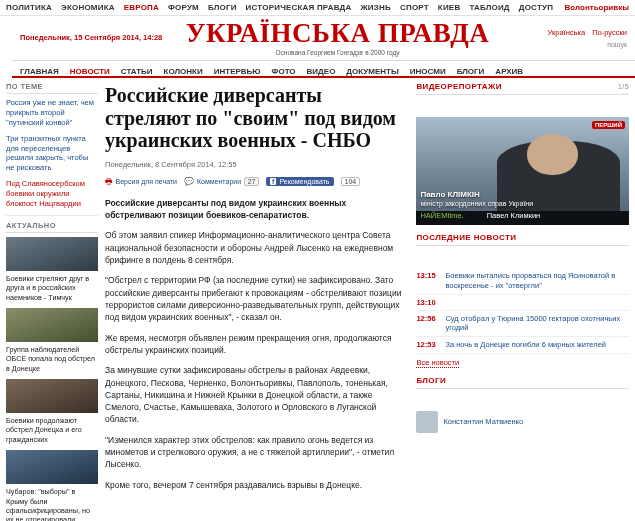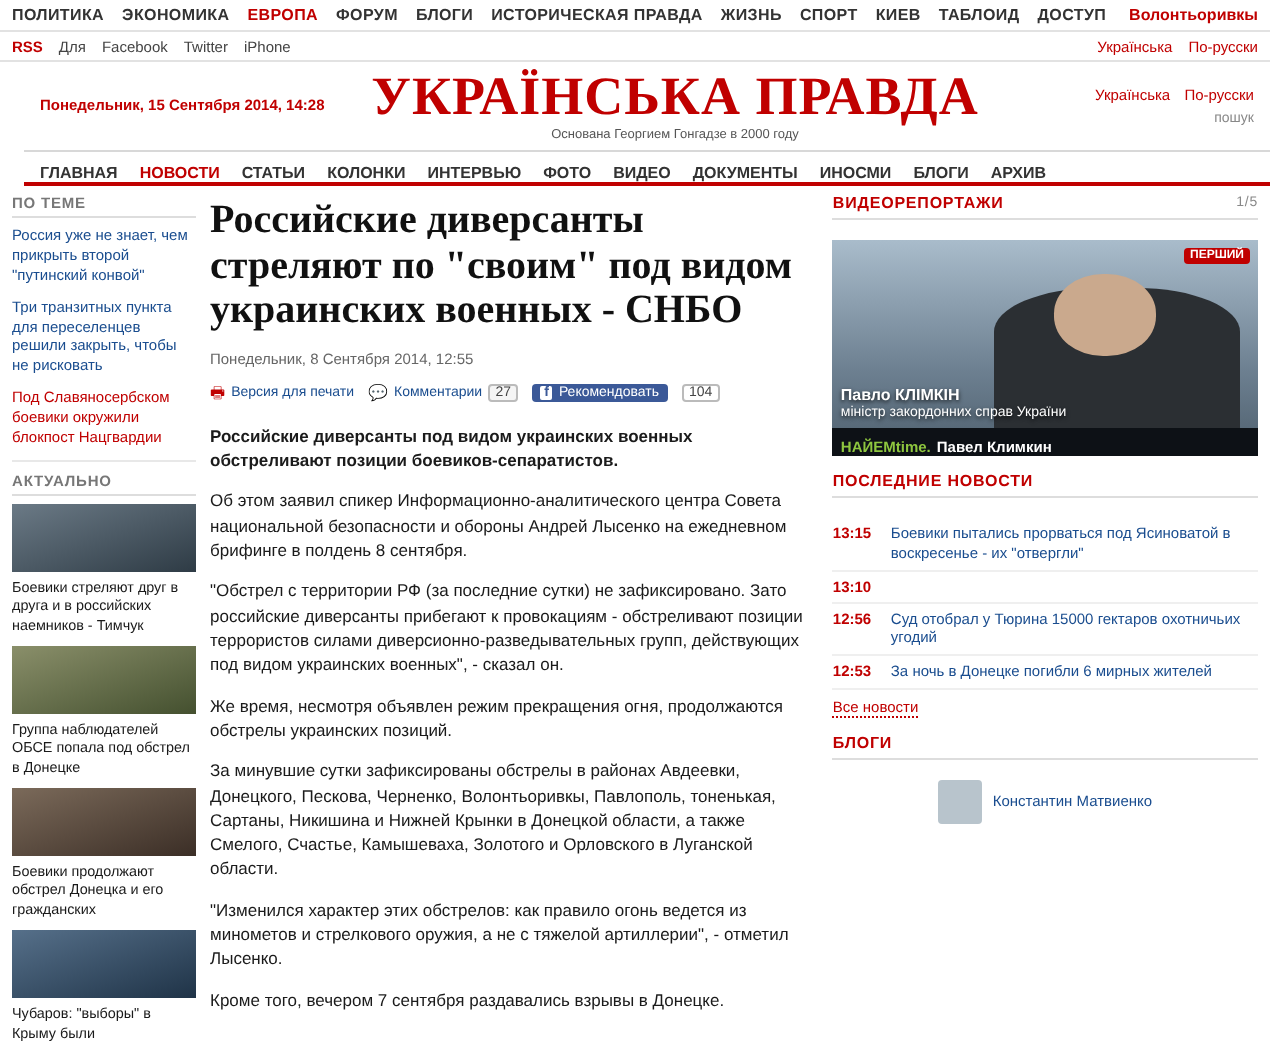--- a/index.html
+++ b/index.html
@@ -99,21 +99,21 @@
     font-size:7px; padding:1px 4px; border-radius:2px; cursor:pointer;
   }
   .fb .f { font-weight:bold; background:#fff; color:#3b5998; padding:0 2px; border-radius:1px;}
   .fbcount { border:1px solid #bbb; font-size:7px; padding:0 3px; border-radius:2px; color:#444;}
   p.para { font-size:8.5px; line-height:1.45; margin:0 0 8px 0; color:#1b1b1b;}
   p.lead { font-weight:bold;}
 
   
   .rc-title {
     font-size:8px; font-weight:bold; color:#c00000; letter-spacing:.4px;
-    padding-bottom:3px; border-bottom:1px solid #ddd; margin-bottom:10px;
+    padding-bottom:3px; border-bottom:1px solid #ddd; margin-bottom:22px;
     display:flex; align-items:center;
   }
   .rc-title .pager { margin-left:auto; font-size:7px; color:#888; font-weight:normal;}
   .video {
     width:100%; height:108px; position:relative; overflow:hidden;
     background:linear-gradient(170deg,#8fa4b4 0%, #4a5c6b 55%, #2b3views 100%);
     background-color:#4d7c0f;
   }
   .video .sky { position:absolute; inset:0; background:linear-gradient(180deg,#a9bccb,#6d8091 60%,#4e5f6d);}
   .video .person {
@@ -128,30 +128,30 @@
     position:absolute; right:4px; top:4px; background:#c00000; color:#fff;
     font-size:6px; font-weight:bold; padding:1px 3px; border-radius:2px;
   }
   .video .caption {
     position:absolute; left:4px; bottom:16px; color:#fff; font-size:7px; line-height:1.25;
     text-shadow:0 1px 2px rgba(0,0,0,.8);
   }
   .video .caption .nm { font-size:8px; font-weight:bold;}
   .video .bottombar {
     position:absolute; left:0; right:0; bottom:0; height:14px; background:#0d1116;
-    color:#fff; font-size:7.5px; font-weight:bold; display:flex; align-items:flex-end; padding:0 4px;
+    color:#fff; font-size:7.5px; font-weight:normal; display:flex; align-items:flex-start; padding:0 4px;gap:20px;
   }
   .video .bottombar .grn { color:#8ec63f; margin-right:3px;}
 
   .news-item { display:flex; gap:7px; padding:3px 0; border-bottom:1px solid #efefef;}
   .news-time { width:22px; flex:none; color:#c00000; font-size:7.5px; font-weight:bold;}
   .news-text { font-size:7.5px; line-height:1.3; color:#1a4d8f; cursor:pointer;}
   .allnews { font-size:7.5px; color:#c00000; margin-top:4px; display:inline-block; border-bottom:1px dotted #c00000;}
 
-  .blogs-row { display:flex; align-items:center; gap:5px; margin-top:5px;justify-content:center;}
+  .blogs-row { display:flex; align-items:center; gap:5px; margin-top:5px;}
   .blog-av { width:22px; height:22px; background:#b8c4cc; border-radius:2px;}
   .blog-name { font-size:7.5px; color:#1a4d8f;}
 </style>
 </head>
 <body>
 
 <div class="page">
 
   <div class="topbar">
     <span class="item">ПОЛИТИКА</span>
@@ -161,31 +161,20 @@
     <span class="item">БЛОГИ</span>
     <span class="item">ИСТОРИЧЕСКАЯ ПРАВДА</span>
     <span class="item">ЖИЗНЬ</span>
     <span class="item">СПОРТ</span>
     <span class="item">КИЕВ</span>
     <span class="item">ТАБЛОИД</span>
     <span class="item">ДОСТУП</span>
     <span class="right">Волонтьоривкы</span>
   </div>
 
-  <div class="subbar">
-    <span class="item red">RSS</span>
-    <span class="item">Для</span>
-    <span class="item">Facebook</span>
-    <span class="item">Twitter</span>
-    <span class="item">iPhone</span>
-    <span class="right">
-      <span>Українська</span>
-      <span>По-русски</span>
-    </span>
-  </div>
 
   <div class="masthead">
     <div class="logo-date">Понедельник, 15 Сентября 2014, 14:28</div>
     <div class="logo-wrap">
       <div class="logo">УКРАЇНСЬКА ПРАВДА</div>
       <div class="logo-sub">Основана Георгием Гонгадзе в 2000 году</div>
     </div>
     <div class="lang">
       <span>Українська</span>
       <span>По-русски</span>

